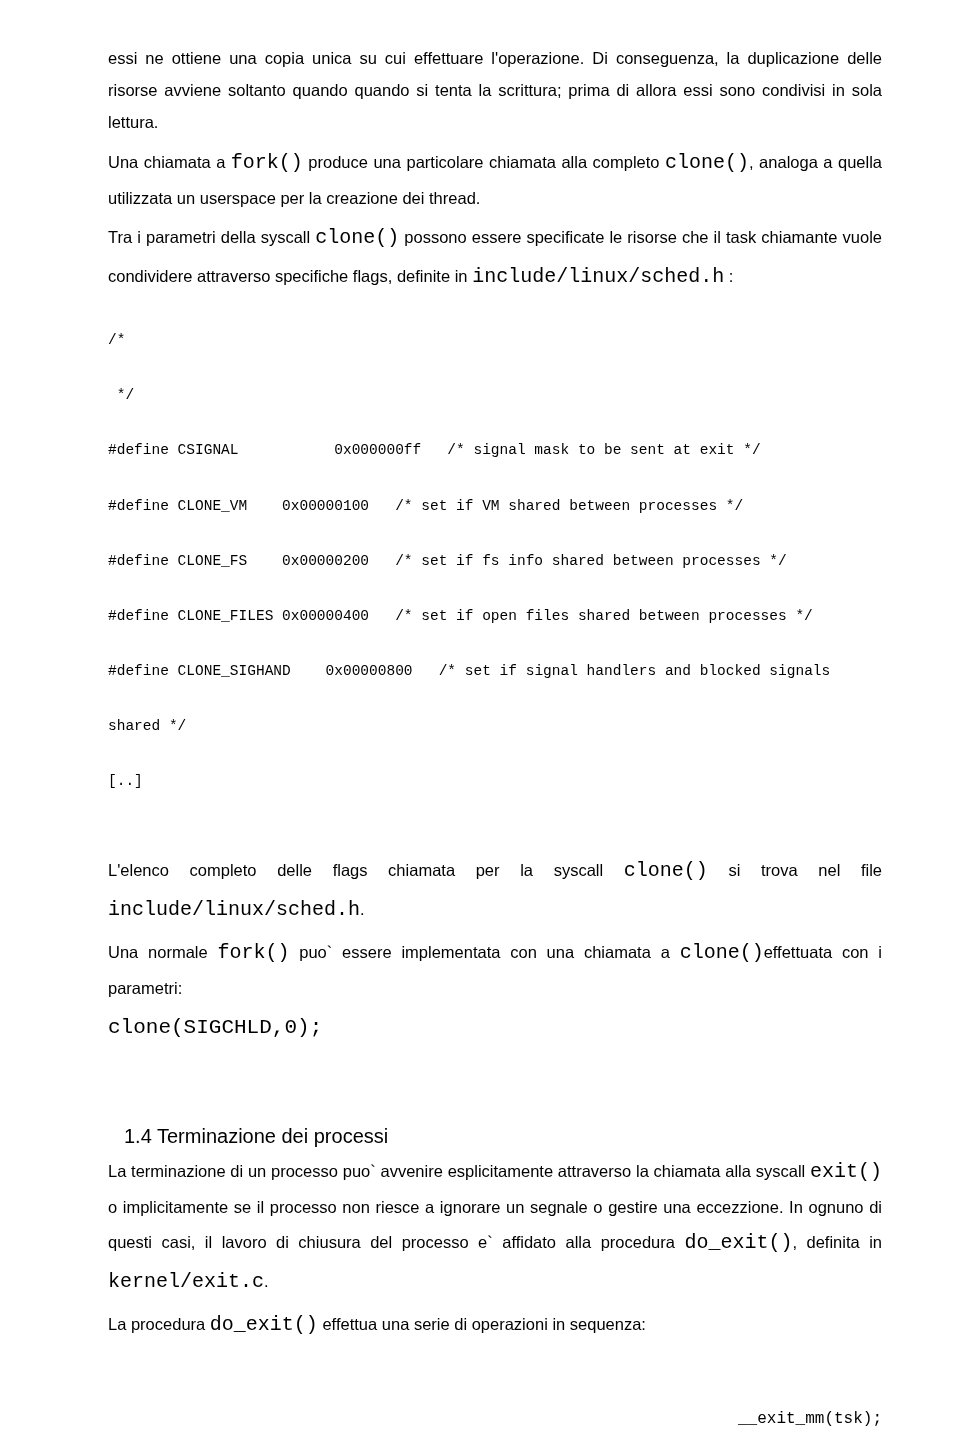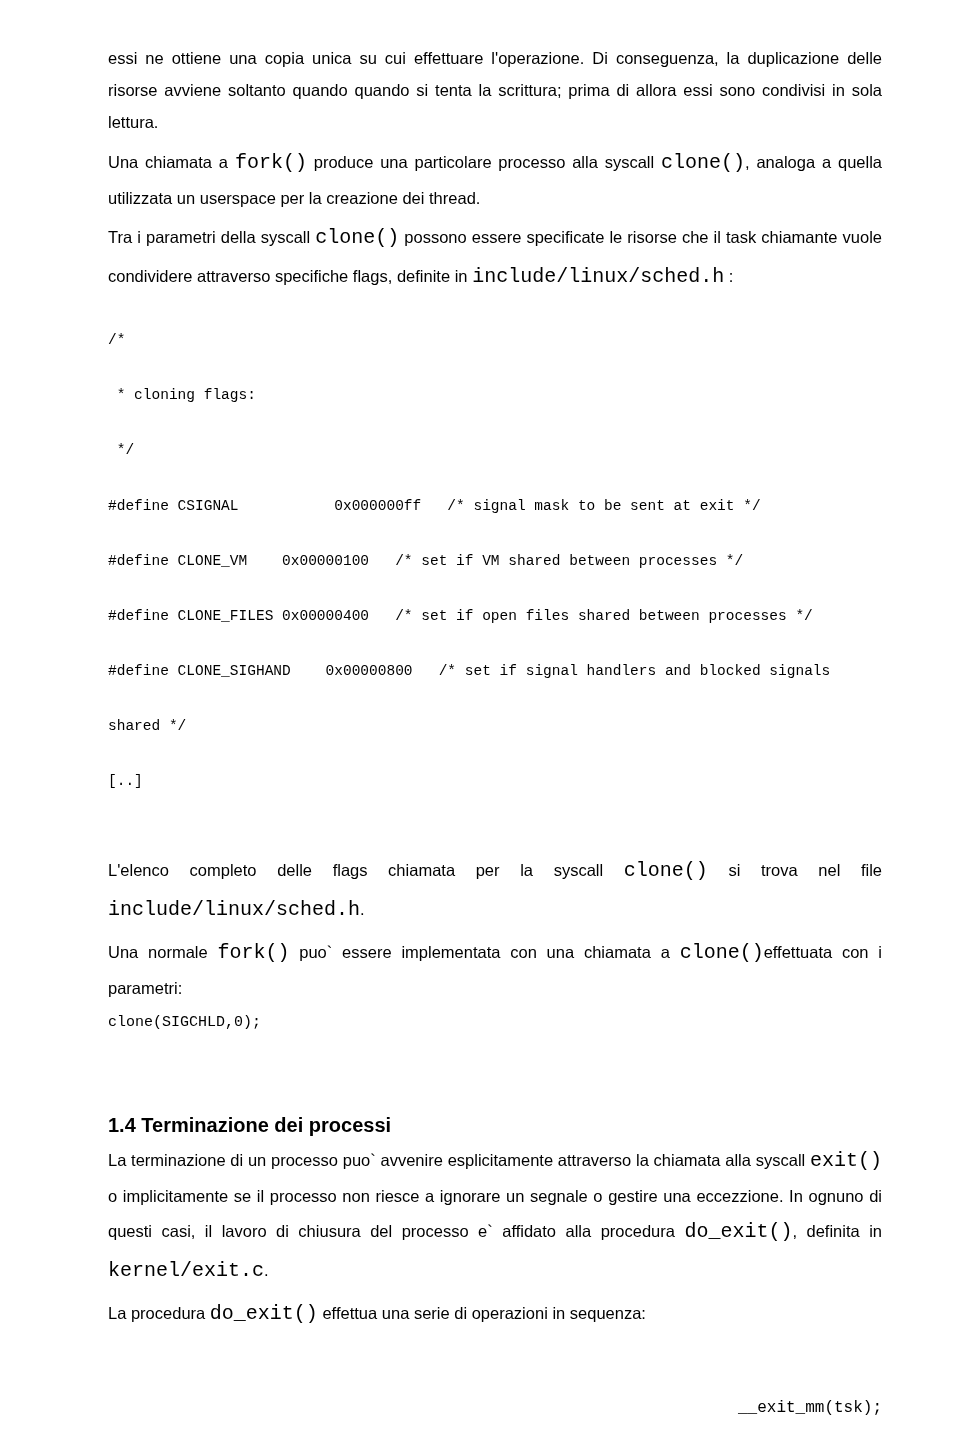--- a/index.html
+++ b/index.html
@@ -29,23 +29,23 @@
     margin: 2px 0 6px 0;
   }
   .code-block-justify {
     font-family: "Courier New", Courier, monospace;
     font-size: 14.5px;
     line-height: 1.9;
     text-align: justify;
     margin: 0;
   }
   h2 {
-    margin: 36px 0 4px 0;
+    margin: 36px 0 4px 16px;
     font-size: 20px;
-    font-weight: bold;
+    font-weight: normal;
   }
   .gap-med { height: 22px; }
   .gap-big { height: 36px; }
   .page-num {
     text-align: center;
     font-weight: bold;
     font-size: 15px;
     margin-top: 54px;
   }
   .indent {
@@ -54,50 +54,50 @@
     font-size: 16px;
     text-align: right;
   }
 </style>
 </head>
 <body>
 
 <p>essi ne ottiene una copia unica su cui effettuare l'operazione. Di conseguenza, la duplicazione delle risorse avviene soltanto quando quando si tenta la scrittura; prima di allora essi sono condivisi in sola lettura.</p>
 
 <p>
-  <span>Una chiamata a </span><span class="code-inline">fork()</span><span> produce una particolare processo alla syscall </span><span class="code-inline">clone()</span><span>, analoga a quella utilizzata un userspace per la creazione dei thread.</span>
+  <span>Una chiamata a </span><span class="code-inline">fork()</span><span> produce una particolare chiamata alla completo </span><span class="code-inline">clone()</span><span>, analoga a quella utilizzata un userspace per la creazione dei thread.</span>
 </p>
 
 <p>
   <span>Tra i parametri della syscall </span><span class="code-inline">clone()</span><span> possono essere specificate le risorse che il task chiamante vuole condividere attraverso specifiche flags, definite in </span><span class="code-inline">include/linux/sched.h</span><span> :</span>
 </p>
 
 <div class="code-block">
 <div>/*</div>
-<div> * cloning flags:</div>
 <div> */</div>
 <div>#define CSIGNAL           0x000000ff   /* signal mask to be sent at exit */</div>
 <div>#define CLONE_VM    0x00000100   /* set if VM shared between processes */</div>
+<div>#define CLONE_FS    0x00000200   /* set if fs info shared between processes */</div>
 <div>#define CLONE_FILES 0x00000400   /* set if open files shared between processes */</div>
 <div class="code-block-justify"><span>#define CLONE_SIGHAND</span> &nbsp;&nbsp; <span>0x00000800</span> &nbsp; <span>/* set if signal handlers and blocked signals</span></div>
 <div>shared */</div>
 <div>[..]</div>
 </div>
 
 <div class="gap-med"></div>
 
 <p>
   <span>L'elenco completo delle flags chiamata per la syscall </span><span class="code-inline">clone()</span><span> si trova nel file </span><span class="code-inline">include/linux/sched.h</span><span>.</span>
 </p>
 
 <p>
   <span>Una normale </span><span class="code-inline">fork()</span><span> puo` essere implementata con una chiamata a </span><span class="code-inline">clone()</span><span>effettuata con i parametri:</span>
 </p>
 
-<p class="code-inline" style="font-size:15px; line-height:1.95;">clone(SIGCHLD,0);</p>
+<p class="code-inline" style="font-size:21px; line-height:1.95;">clone(SIGCHLD,0);</p>
 
 <div class="gap-big"></div>
 
 <h2>1.4 Terminazione dei processi</h2>
 
 <p>
   <span>La terminazione di un processo puo` avvenire esplicitamente attraverso la chiamata alla syscall </span><span class="code-inline">exit()</span><span> o implicitamente se il processo non riesce a ignorare un segnale o gestire una eccezzione. In ognuno di questi casi, il lavoro di chiusura del processo e` affidato alla procedura </span><span class="code-inline">do_exit()</span><span>, definita in </span><span class="code-inline">kernel/exit.c</span><span>.</span>
 </p>
 
 <p>

